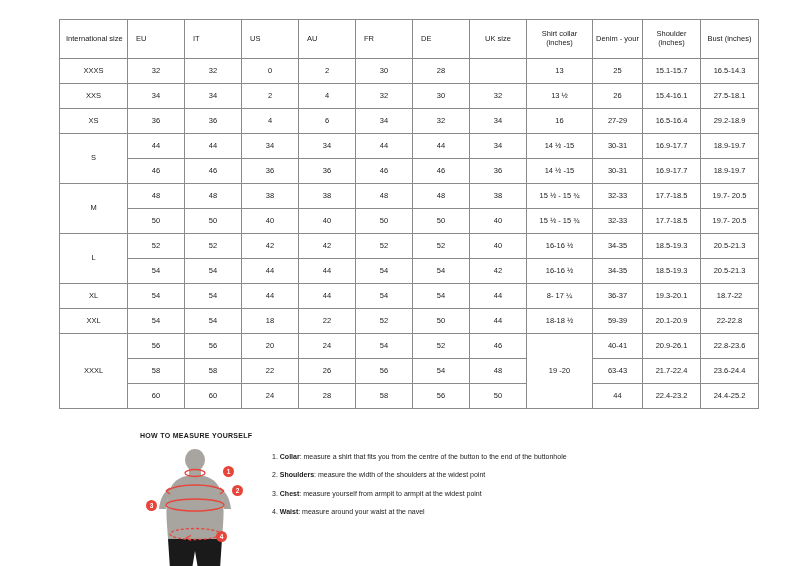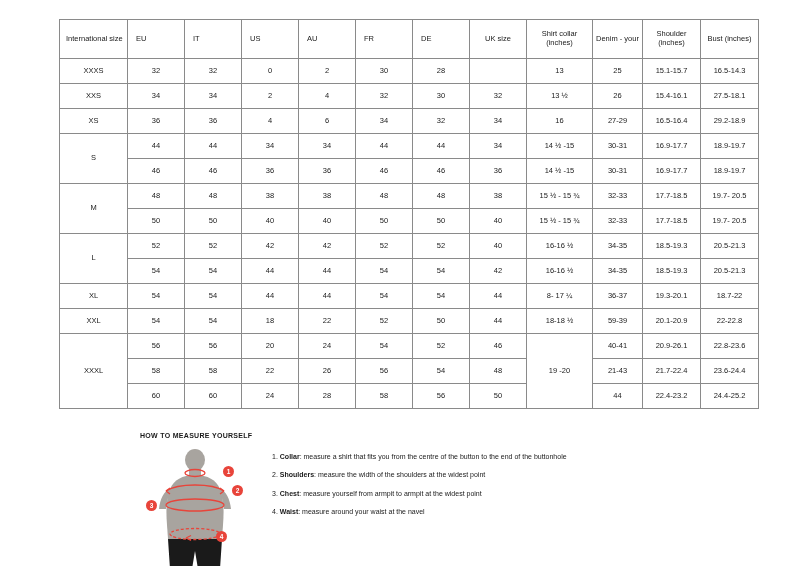--- a/index.html
+++ b/index.html
@@ -335,21 +335,21 @@
           <td>22.8-23.6</td>
         </tr>
         <tr>
           <td>58</td>
           <td>58</td>
           <td>22</td>
           <td>26</td>
           <td>56</td>
           <td>54</td>
           <td>48</td>
-          <td>21-43</td>
+          <td>63-43</td>
           <td>21.7-22.4</td>
           <td>23.6-24.4</td>
         </tr>
         <tr>
           <td>60</td>
           <td>60</td>
           <td>24</td>
           <td>28</td>
           <td>58</td>
           <td>56</td>

